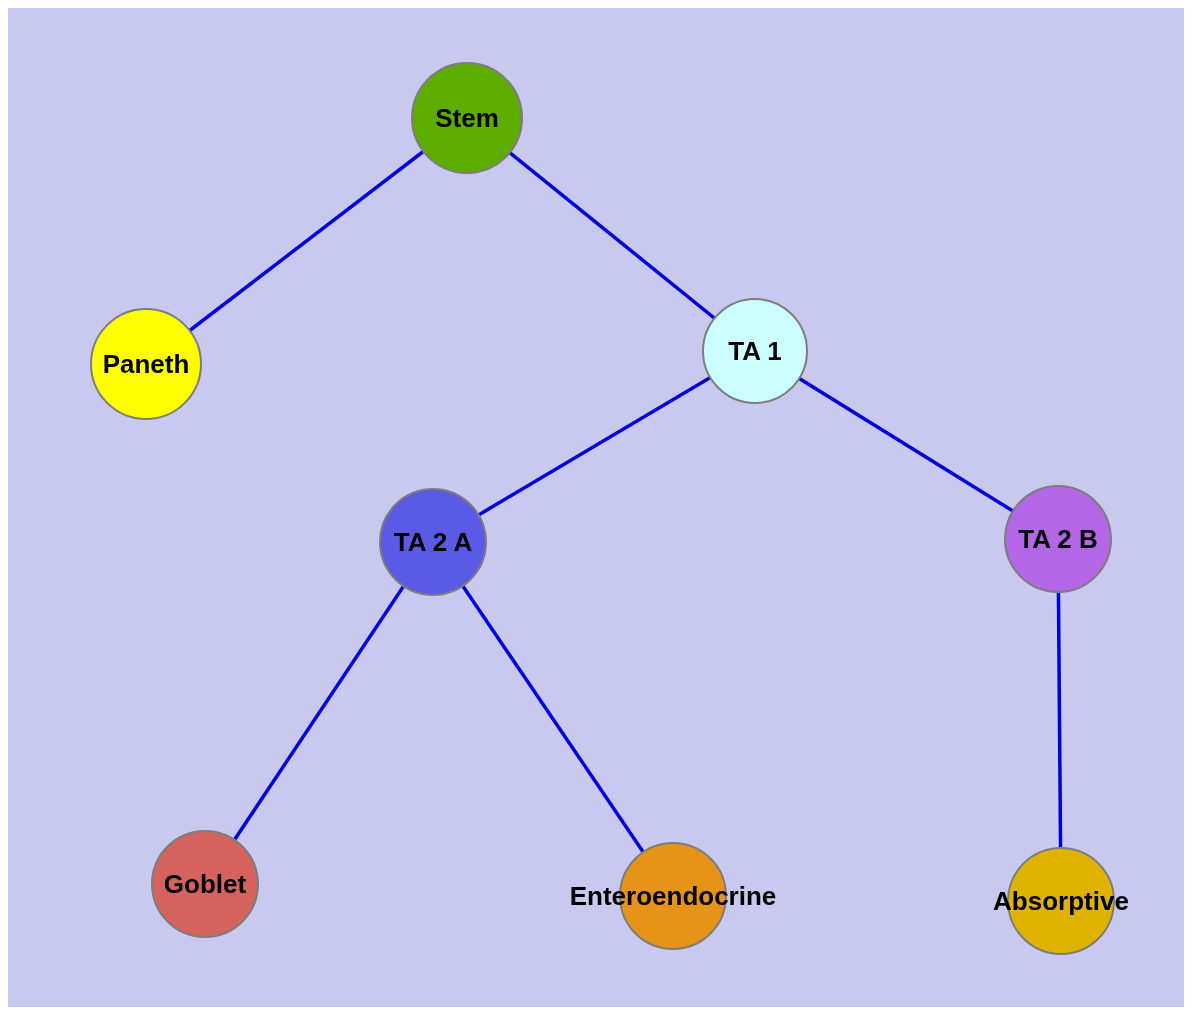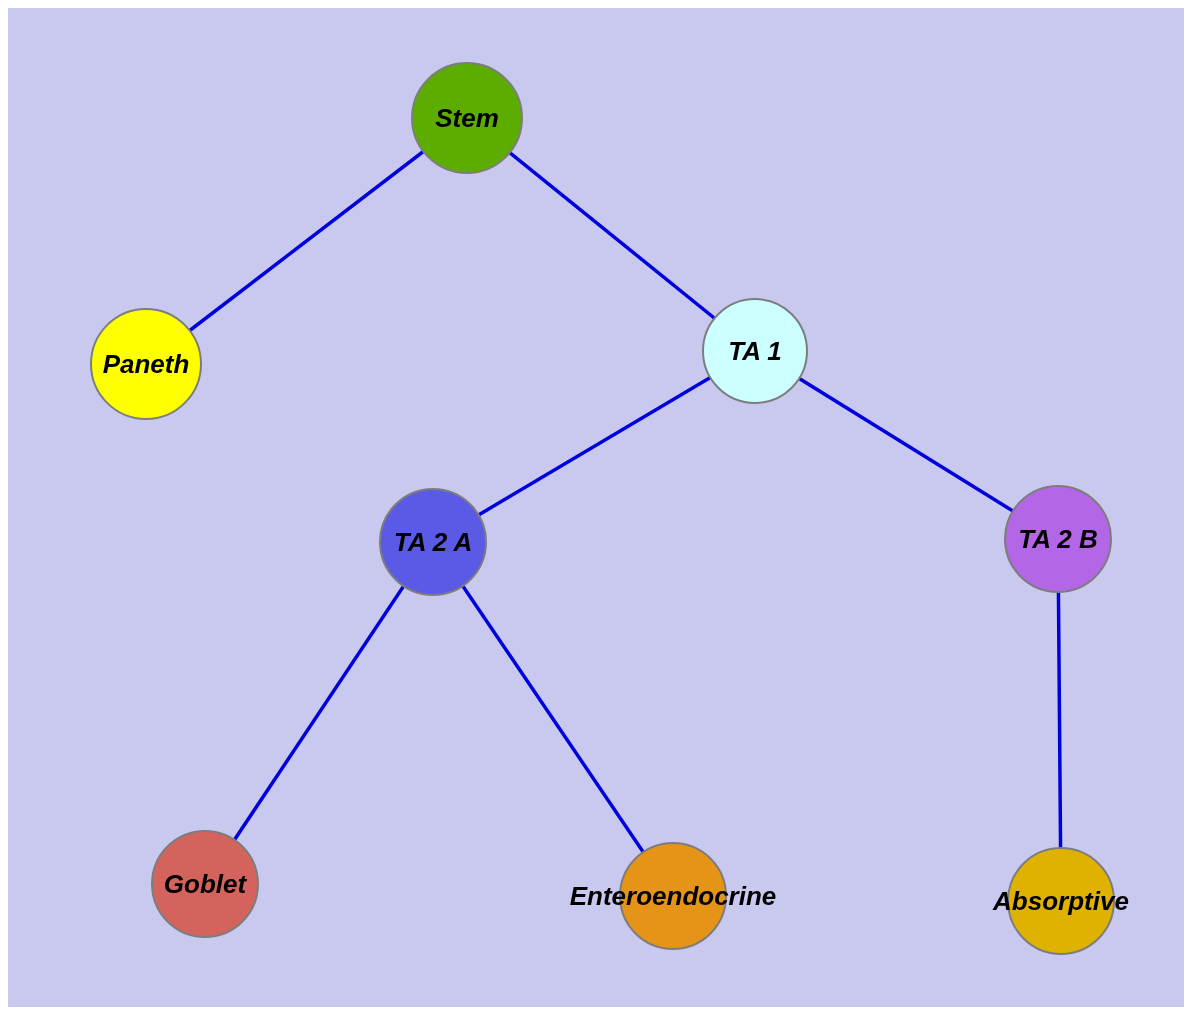--- a/index.html
+++ b/index.html
@@ -7,21 +7,20 @@
     padding: 0;
     background: #ffffff;
     font-family: "Liberation Sans", sans-serif;
   }
   .stage {
     position: relative;
     width: 1192px;
     height: 1023px;
     background: #ffffff;
     overflow: hidden;
-    font-style: italic;
   }
   svg {
     display: block;
   }
   .edge {
     stroke-linecap: round;
   }
   .node-circle {
     stroke-width: 2px;
   }

